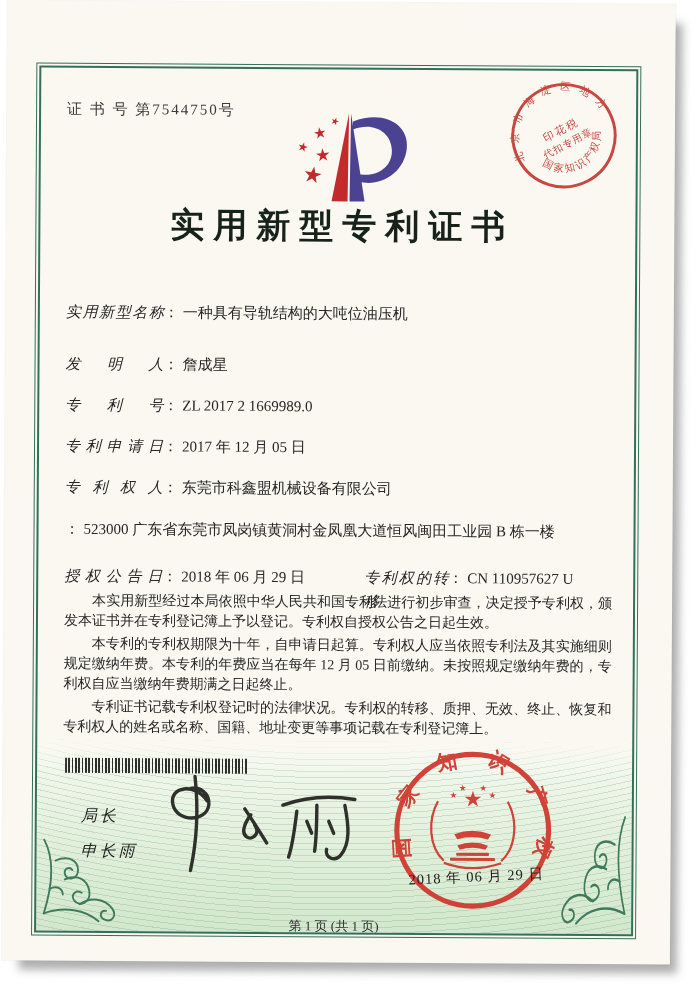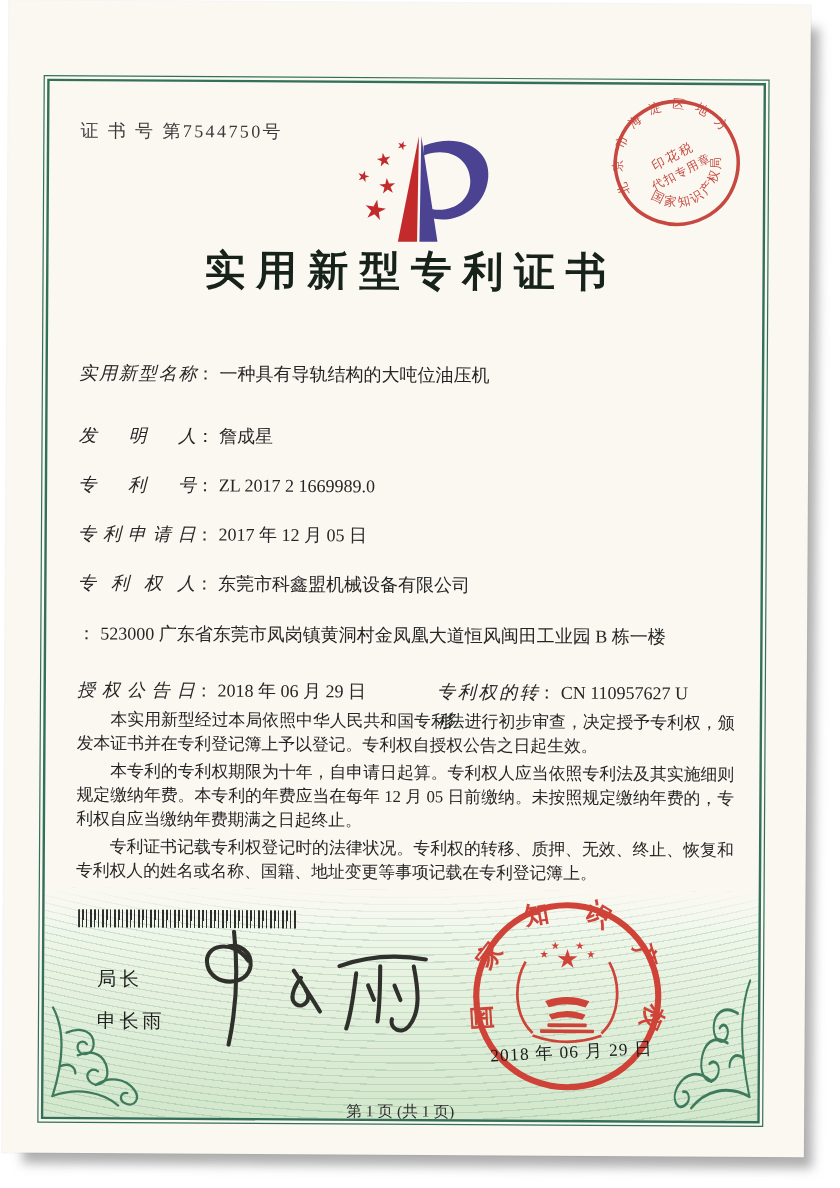--- a/index.html
+++ b/index.html
@@ -51,21 +51,21 @@
   .greenzone::before {
     content:""; position:absolute; left:0; right:0; top:0; height:34px;
     background:linear-gradient(180deg,#faf8f1,rgba(250,248,241,0));
   }
 
   .barcode {
     position:absolute; left:32px; top:694px; width:182px; height:15px; z-index:2;
     background:repeating-linear-gradient(90deg,#2e2e2c 0 1.5px,transparent 1.5px 3px,#2e2e2c 3px 4.5px,transparent 4.5px 6.5px,#2e2e2c 6.5px 7.5px,transparent 7.5px 10px);
   }
 
-  .officer { position:absolute; left:48px; top:742px; font-size:16px; color:#222; letter-spacing:3px; z-index:3; }
+  .officer { position:absolute; left:48px; top:742px; font-size:16px; color:#222; letter-spacing:3px; z-index:3;font-style:italic; }
   .officer .o-name { margin-top:14px; }
   .sig { position:absolute; left:116px; top:706px; width:235px; height:115px; z-index:3; }
 
   .seal { position:absolute; left:358px; top:682px; width:164px; height:164px; opacity:0.95; z-index:2; }
   .seal-date {
     position:absolute; left:376px; top:800px; width:180px; font-size:14.5px; color:#1d1d1d;
     letter-spacing:1px; transform:rotate(-3deg); z-index:6;
   }
 
   .flourish { position:absolute; bottom:7px; z-index:1; }

